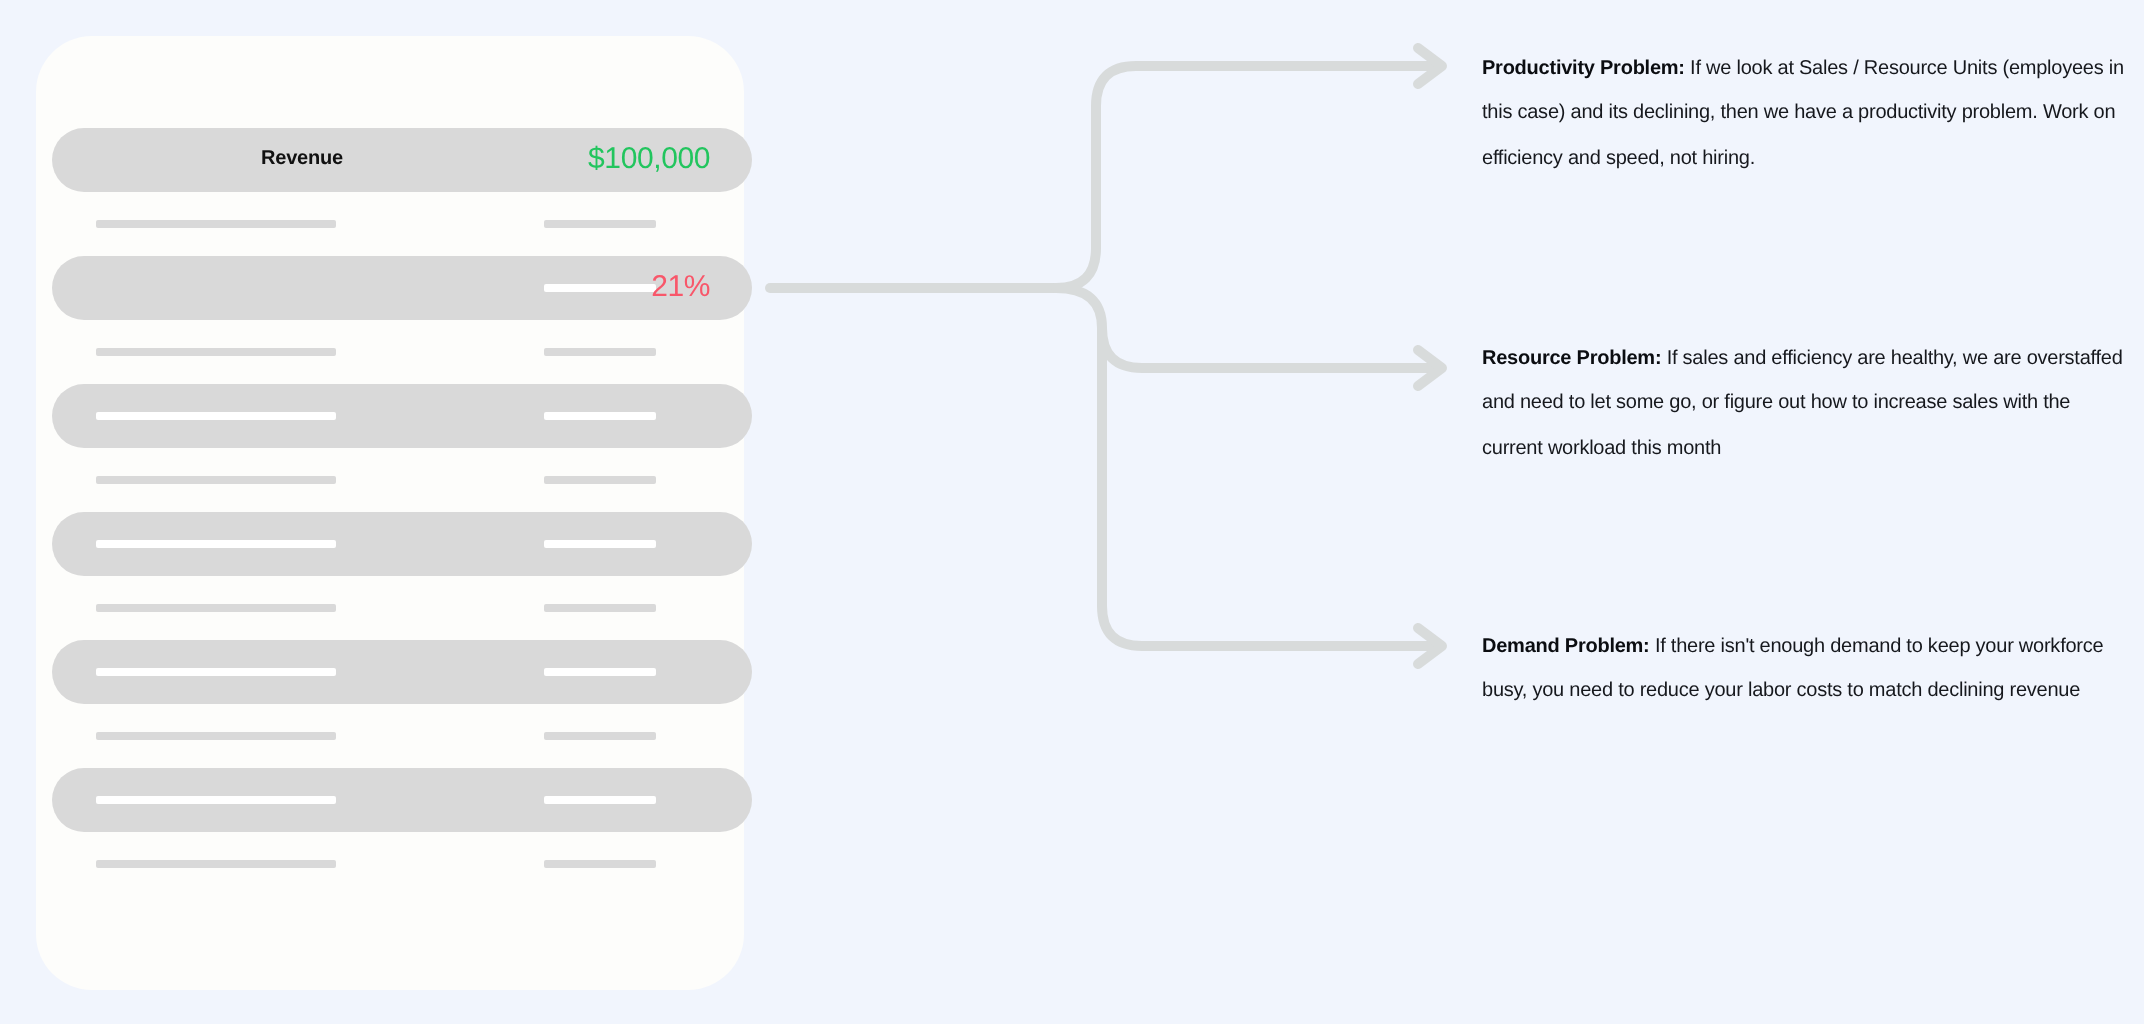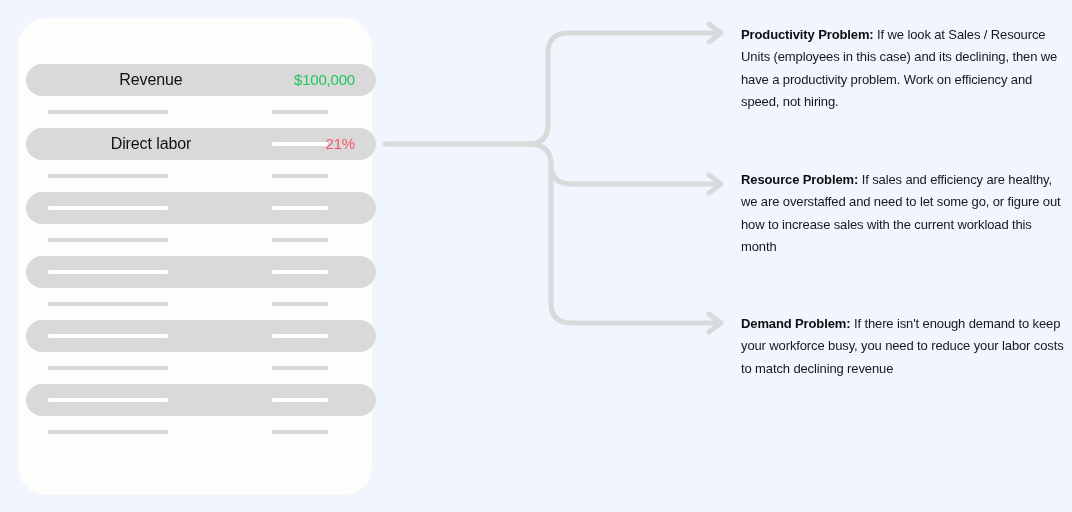--- a/index.html
+++ b/index.html
@@ -39,22 +39,22 @@
     border-radius: 16px;
   }
   .pill .label {
     position: absolute;
     left: 0;
     top: 0;
     width: 250px;
     height: 32px;
     line-height: 32px;
     text-align: center;
-    font-size: 16px;
-    font-weight: normal;
+    font-size: 10px;
+    font-weight: bold;
     color: #111111;
     letter-spacing: -0.1px;
   }
   .pill .value {
     position: absolute;
     top: 0;
     height: 32px;
     line-height: 32px;
     font-size: 15px;
     font-weight: normal;
@@ -92,21 +92,21 @@
     width: 1072px;
     height: 512px;
     pointer-events: none;
   }
 
   
   .note {
     position: absolute;
     left: 741px;
     width: 325px;
-    font-size: 13px;
+    font-size: 10px;
     line-height: 22.3px;
     color: #16181d;
     letter-spacing: -0.12px;
   }
   .note .head {
     font-weight: bold;
     color: #0b0d11;
   }
   #note-0 { top: 24px; }
   #note-1 { top: 169px; }
@@ -120,21 +120,20 @@
   <div id="card"></div>
 
   <div class="pill" style="top:64px;">
     <span class="label">Revenue</span>
     <span class="value green">$100,000</span>
   </div>
   <div class="skel left" style="top:110px;"></div>
   <div class="skel right" style="top:110px;"></div>
 
   <div class="pill" style="top:128px;">
-    <span class="label">Direct labor</span>
     <span class="bar-w right"></span>
     <span class="value red">21%</span>
   </div>
   <div class="skel left" style="top:174px;"></div>
   <div class="skel right" style="top:174px;"></div>
 
   <div class="pill" style="top:192px;">
     <span class="bar-w left"></span>
     <span class="bar-w right"></span>
   </div>

